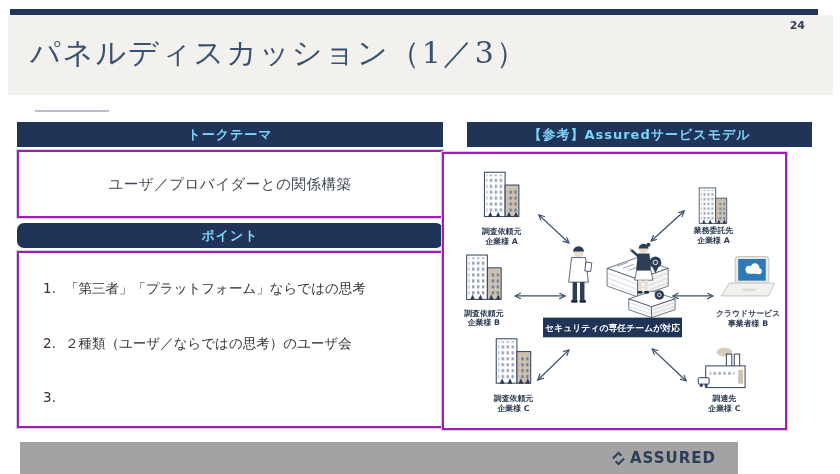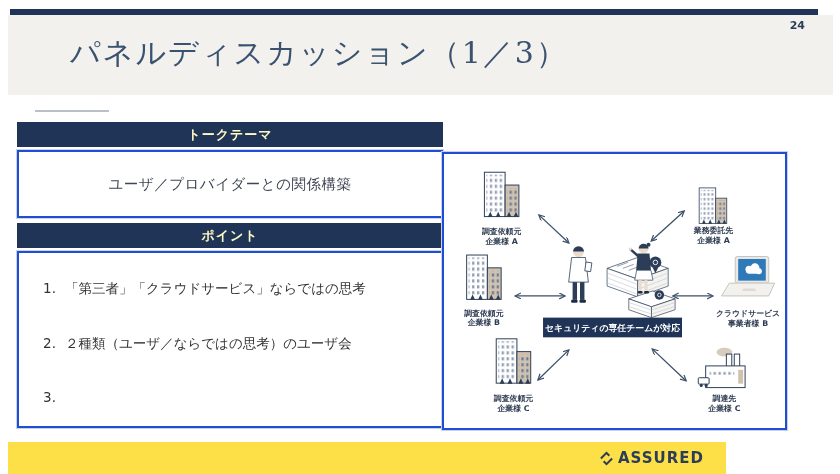--- a/index.html
+++ b/index.html
@@ -3,41 +3,41 @@
 <meta charset="utf-8">
 <style>
   * { margin:0; padding:0; box-sizing:border-box; }
   body { background:#ffffff; font-family:"DejaVu Sans","Liberation Sans",sans-serif; }
   .stage { position:relative; width:840px; height:474px; background:#ffffff; overflow:hidden; }
 
   .topbar { position:absolute; left:10px; top:9px; width:808px; height:6px; background:#1f3456; }
   .header-band { position:absolute; left:8px; top:15px; width:825px; height:80px; background:#f2f1ee; }
   .page-num { position:absolute; right:28px; top:4px; font-size:11px; font-weight:bold; color:#2c3e57; }
   .slide-title { position:absolute; left:22px; top:18px; font-family:"DejaVu Serif","Liberation Serif",serif;
-                 font-size:30px; color:#3a526f; letter-spacing:2px; white-space:nowrap;margin-left:40px; }
+                 font-size:30px; color:#3a526f; letter-spacing:2px; white-space:nowrap; }
   .title-underline { position:absolute; left:35px; top:110px; width:74px; height:2px; background:#b9bec7; }
 
-  .bar { position:absolute; height:25px; background:#1f3456; color:#fef9c3; font-size:13px; font-weight:bold;
+  .bar { position:absolute; height:25px; background:#1f3456; color:#7dd3fc; font-size:13px; font-weight:bold;
          text-align:center; line-height:25px; letter-spacing:1px; }
   .bar-theme  { left:17px;  top:122px; width:426px; }
-  .bar-points { left:17px;  top:223px; width:426px; }
+  .bar-points { left:17px;  top:223px; width:426px;border-radius:7px; }
   .bar-ref    { left:467px; top:122px; width:345px; }
 
-  .outlined-box { position:absolute; background:#ffffff; border:2px solid #1d4ed8; box-shadow:0 0 0 1px #ccd1da; }
+  .outlined-box { position:absolute; background:#ffffff; border:2px solid #a21caf; box-shadow:0 0 0 1px #ccd1da; }
   .theme-box  { left:17px; top:150px; width:426px; height:68px; display:flex; align-items:center; justify-content:center; }
   .theme-text { font-size:14.5px; color:#3f4654; letter-spacing:0.5px; }
 
   .points-box { left:17px; top:251px; width:426px; height:177px; padding:27px 8px 0 22px; }
   .point-row  { display:flex; gap:9px; margin-bottom:37px; font-size:13.5px; color:#333333; line-height:1.3; }
   .point-num  { min-width:15px; text-align:right; }
 
   .model-box  { left:442px; top:152px; width:345px; height:278px; }
   .model-box svg { display:block; width:100%; height:100%; font-family:"DejaVu Sans","Liberation Sans",sans-serif; }
 
-  .footer-band { position:absolute; left:8px; top:442px; width:718px; height:32px; background:#fde047; }
+  .footer-band { position:absolute; left:20px; top:442px; width:718px; height:32px; background:#a3a3a3; }
   .logo { position:absolute; right:22px; top:7px; display:flex; align-items:center; gap:4px; }
   .logo-text { font-size:15px; font-weight:bold; color:#2c3e57; letter-spacing:1px; }
 
   .node-label { font-size:8px; font-weight:600; fill:#2e3c52; }
   .badge-text { font-size:9px; font-weight:bold; fill:#ffffff; }
 </style>
 </head>
 <body>
 
 <div class="stage">
@@ -52,31 +52,32 @@
 
   <div class="bar bar-theme">トークテーマ</div>
   <div class="outlined-box theme-box">
     <span class="theme-text">ユーザ／プロバイダーとの関係構築</span>
   </div>
 
   <div class="bar bar-points">ポイント</div>
   <div class="outlined-box points-box">
     <div class="point-row">
       <span class="point-num">1.</span>
-      <span class="point-text">「第三者」「クラウドサービス」ならではの思考</span>
+      <span class="point-text">「第三者」「プラットフォーム」ならではの思考</span>
     </div>
     <div class="point-row">
       <span class="point-num">2.</span>
       <span class="point-text">２種類（ユーザ／ならではの思考）のユーザ会</span>
     </div>
     <div class="point-row">
       <span class="point-num">3.</span>
     </div>
   </div>
 
+  <div class="bar bar-ref">【参考】Assuredサービスモデル</div>
 
   <div class="outlined-box model-box">
     <svg viewBox="0 0 345 278">
       <defs>
         <pattern id="win" width="5" height="6" patternUnits="userSpaceOnUse">
           <rect x="1" y="1.2" width="2.4" height="3.2" fill="#93a0b4"></rect>
         </pattern>
         <pattern id="win2" width="5" height="6" patternUnits="userSpaceOnUse">
           <rect x="1" y="1.2" width="2.4" height="3.2" fill="#6e7d96"></rect>
         </pattern>

